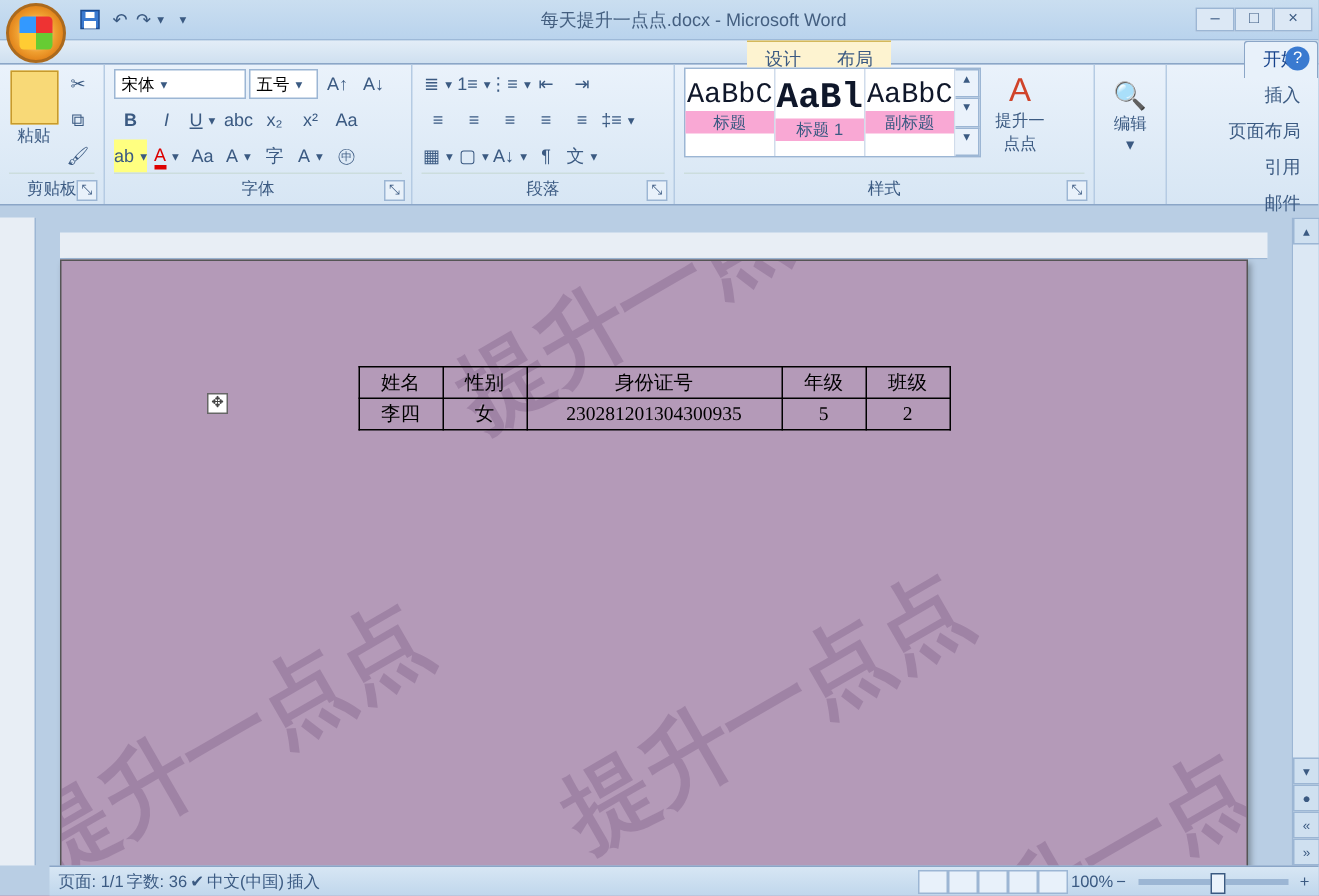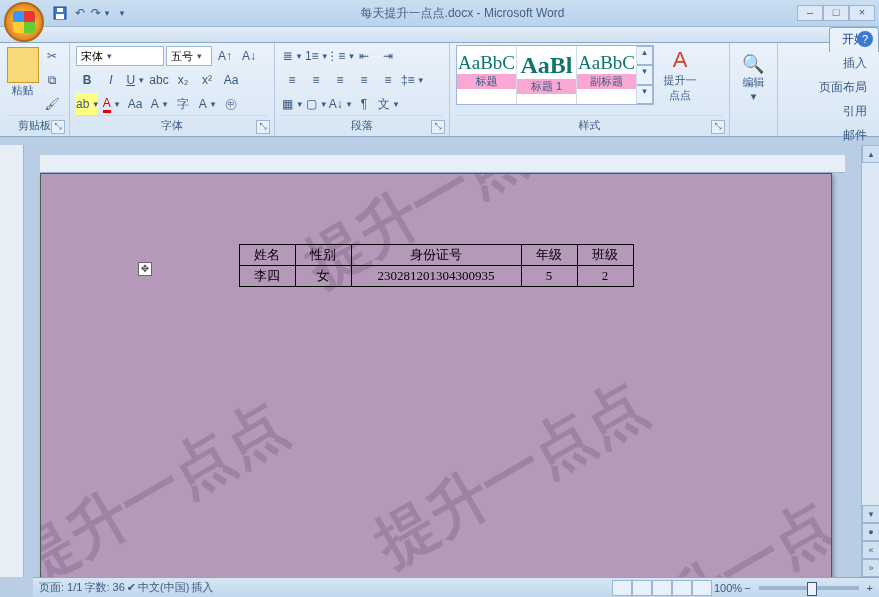--- a/index.html
+++ b/index.html
@@ -34,21 +34,21 @@
 .sel{ height:20px;border:1px solid #9cb6d4;background:#fff;font-size:11px;padding:0 4px;display:flex;align-items:center;}
 .dd::after{content:"▾";margin-left:4px;color:#3b5a82;font-size:9px;}
 
 
 .clipboard .paste{ width:40px; text-align:center; color:#3b5a82; font-size:11px;}
 .clipboard .paste-ic{ width:32px;height:36px;background:#f8d977;border:1px solid #c79a2d;margin:2px auto 0;}
 
 
 .styles-gal{ display:flex; border:1px solid #9cb6d4; background:#fff; }
 .style-item{ width:60px; height:58px; border-right:1px solid #d0dceb; text-align:center; }
-.style-item .prev{ font-family:Liberation Serif, serif; font-size:19px; padding-top:6px; color:#0f766e;}
+.style-item .prev{ font-family:Liberation Mono, monospace; font-size:19px; padding-top:6px; color:#0f172a;}
 .style-item.big .prev{ font-size:24px; font-weight:bold;}
 .style-item .lbl{ font-size:11px; color:#3b5a82; background:#f9a8d4; }
 .gal-ctrl{ width:16px; display:flex;flex-direction:column;}
 .gal-ctrl div{flex:1;border:1px solid #9cb6d4;border-left:none;text-align:center;font-size:9px;color:#3b5a82;background:#eaf2fb;}
 
 
 .doc-area{ position:absolute; top:145px; left:0; right:0; bottom:20px; background:#b9cee4; display:flex; }
 .ruler-v{ width:24px; background:#e8eef5; border-right:1px solid #9cb6d4;}
 .doc-scroll{ flex:1; overflow:hidden; position:relative; background:#b9cee4; padding:10px 16px 0;}
 .ruler-h{ height:18px; background:#e8eef5; border-bottom:1px solid #9cb6d4; margin-bottom:0;}
@@ -107,20 +107,24 @@
 
 <div class="ribbon-tabs">
   <div class="tab active">开始</div>
   <div class="tab">插入</div>
   <div class="tab">页面布局</div>
   <div class="tab">引用</div>
   <div class="tab">邮件</div>
   <div class="tab">审阅</div>
   <div class="tab">视图</div>
   <div class="tab">加载项</div>
+  <div class="ctx-tabpair">
+    <div class="tab">设计</div>
+    <div class="tab">布局</div>
+  </div>
   <div class="help-icon">?</div>
 </div>
 
 <div class="ribbon">
 
   <div class="group clipboard" style="width:70px">
     <div class="row" style="align-items:flex-start">
       <div class="paste">
         <div class="paste-ic"></div>
         <div>粘贴</div>

